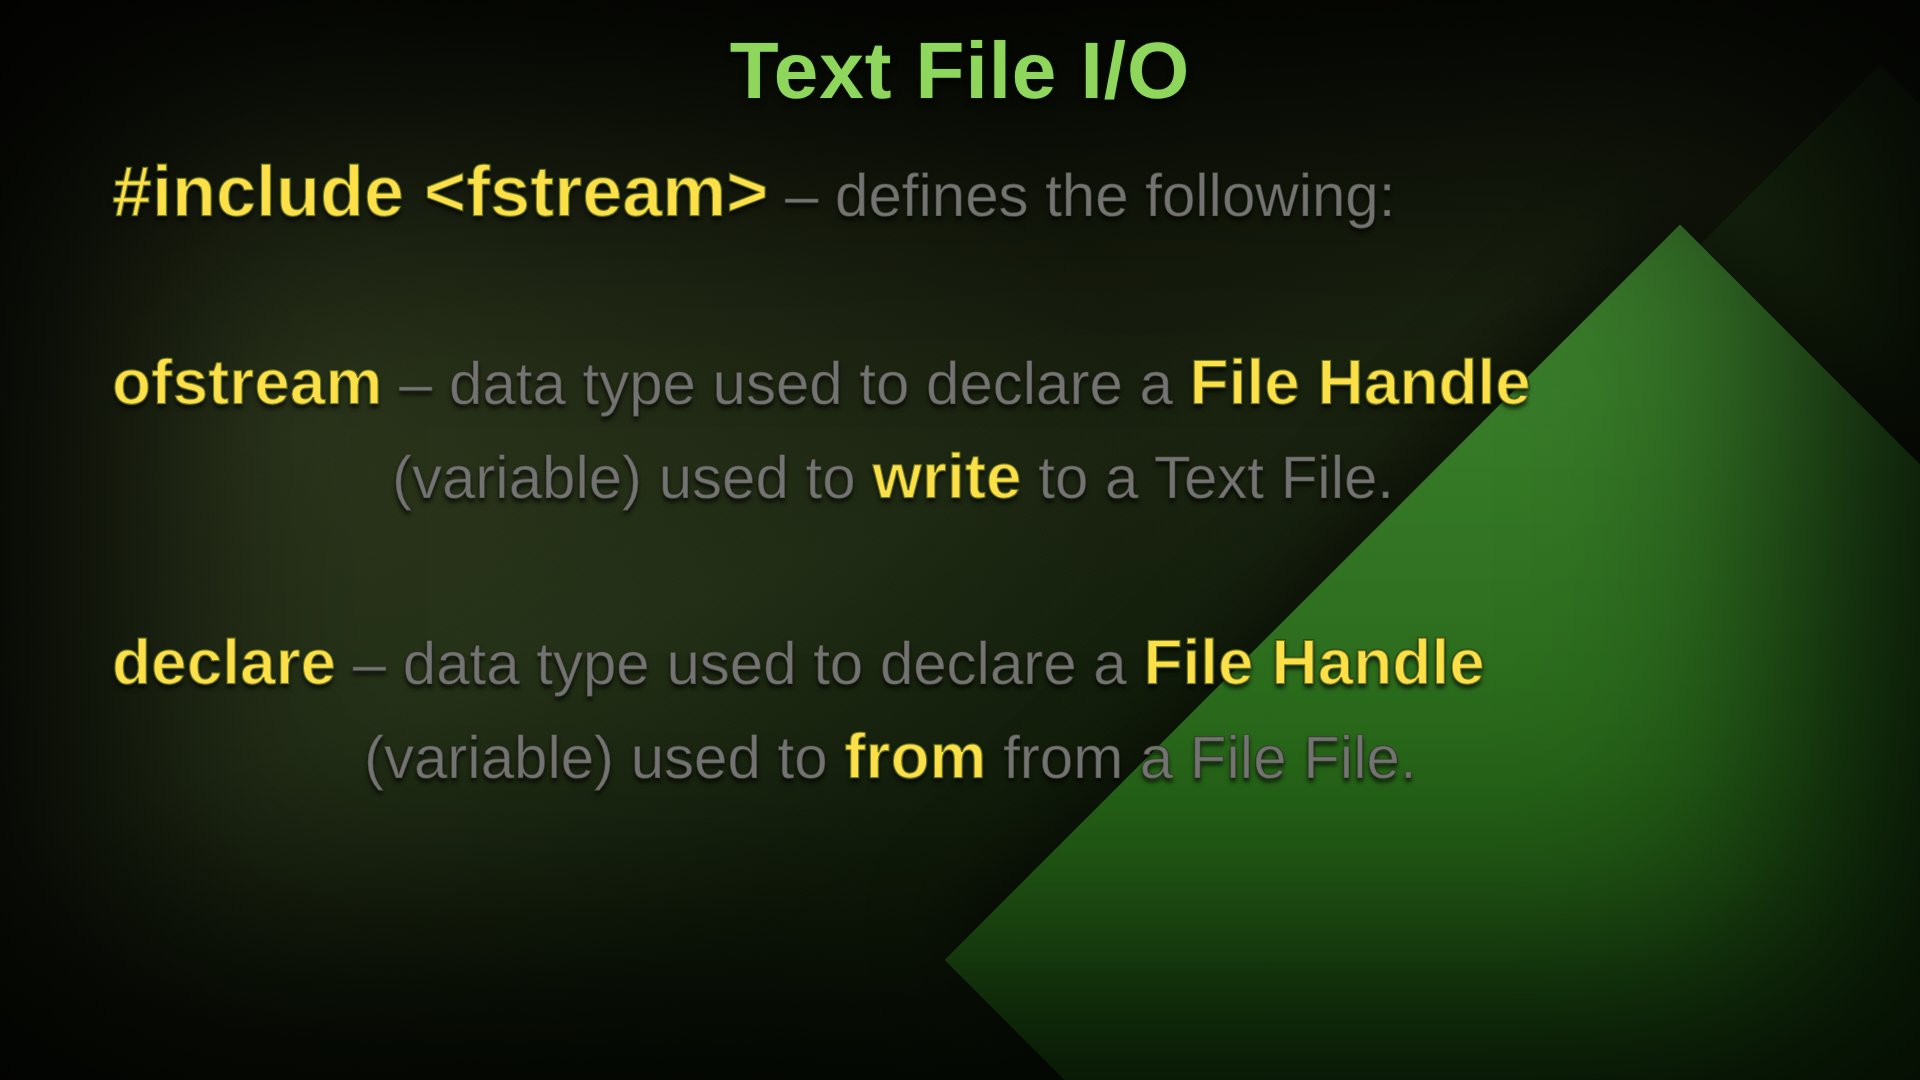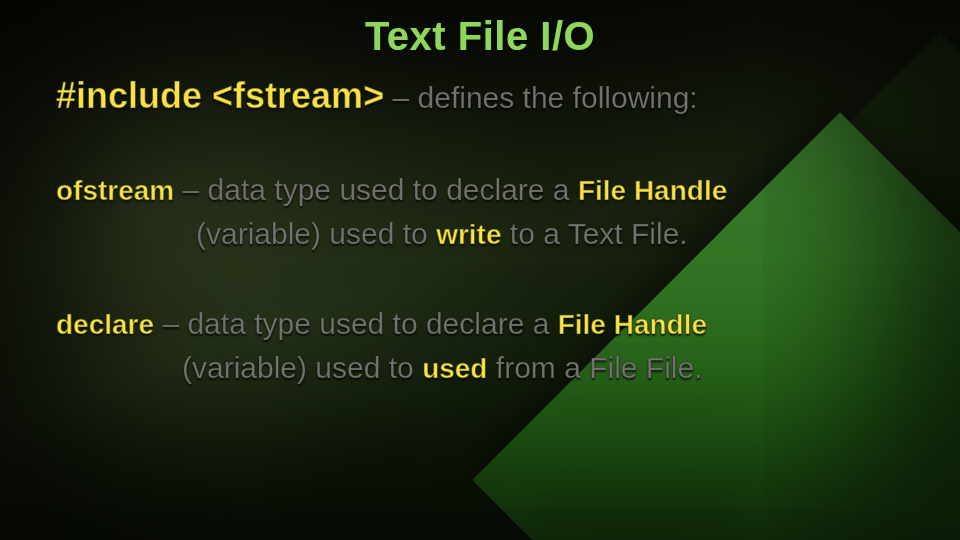--- a/index.html
+++ b/index.html
@@ -65,21 +65,21 @@
   .sub1 { padding-left: 140px; }
   .sub2 { padding-left: 126px; }
 
   .kw {
     font-weight: 700;
     font-size: 36px;
     color: #fde047;
     -webkit-text-stroke: 1px rgba(30,55,12,0.6);
     text-shadow: 0 2px 2px rgba(0,0,0,0.65);
   }
-  .kw.small { font-size: 28px; }
+  .kw.small { font-size: 32px; }
 
   .body {
     font-size: 30px;
     color: #737373;
     -webkit-text-stroke: 0.6px rgba(40,40,20,0.45);
     text-shadow: 0 2px 2px rgba(0,0,0,0.7);
   }
   .nowrap { white-space: nowrap; }
 </style>
 </head>
@@ -103,16 +103,16 @@
     <span class="kw small">ofstream</span><span class="body"> – data type used to declare a </span><span class="kw small">File Handle</span>
   </div>
   <div class="line sub1 nowrap">
     <span class="body">(variable) used to </span><span class="kw small">write</span><span class="body"> to a Text File.</span>
   </div>
 
   <div class="line tight nowrap">
     <span class="kw small">declare</span><span class="body"> – data type used to declare a </span><span class="kw small">File Handle</span>
   </div>
   <div class="line last sub2 nowrap">
-    <span class="body">(variable) used to </span><span class="kw small">used</span><span class="body"> from a File File.</span>
+    <span class="body">(variable) used to </span><span class="kw small">from</span><span class="body"> from a File File.</span>
   </div>
 
 </div>
 
 </body></html>

